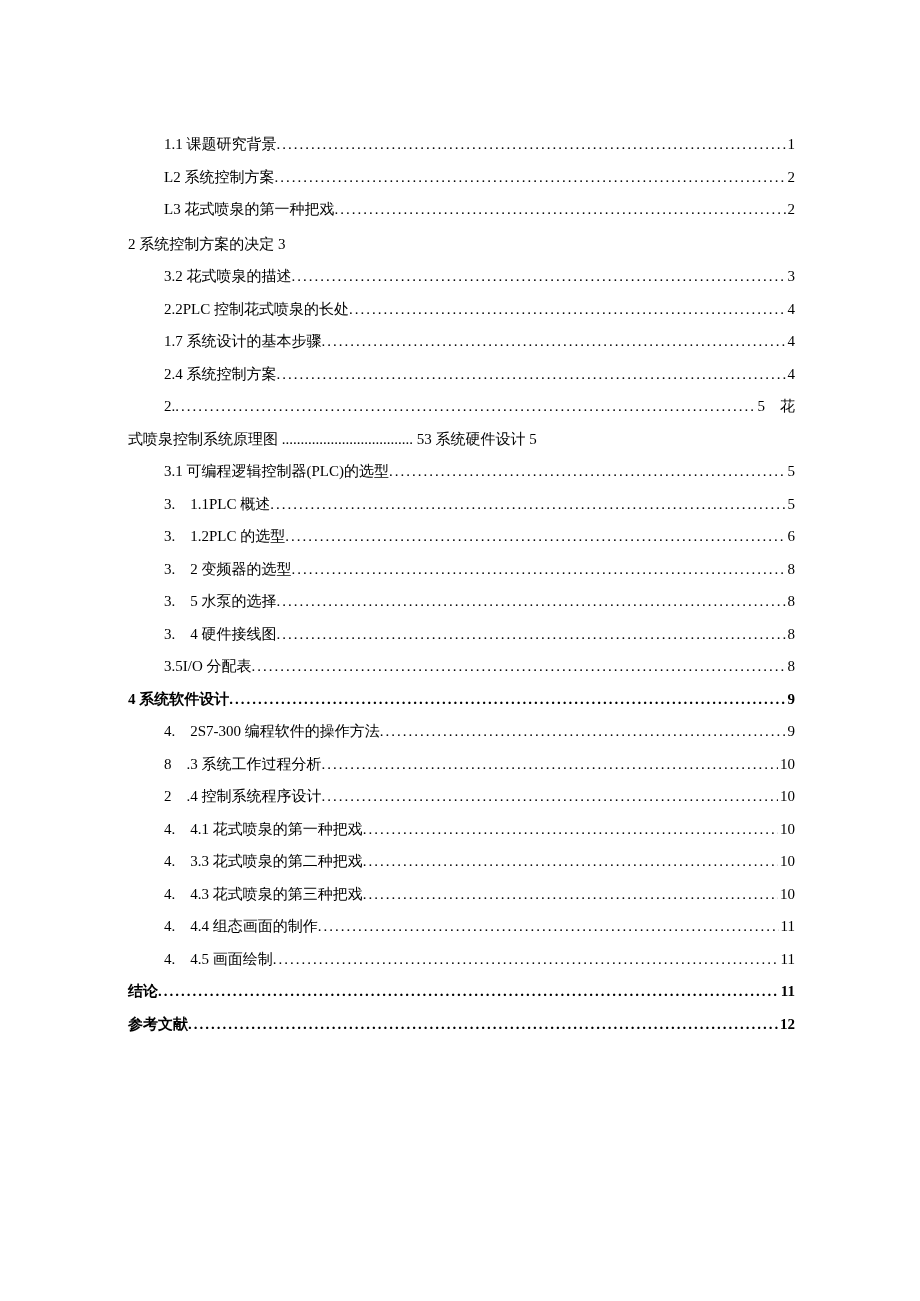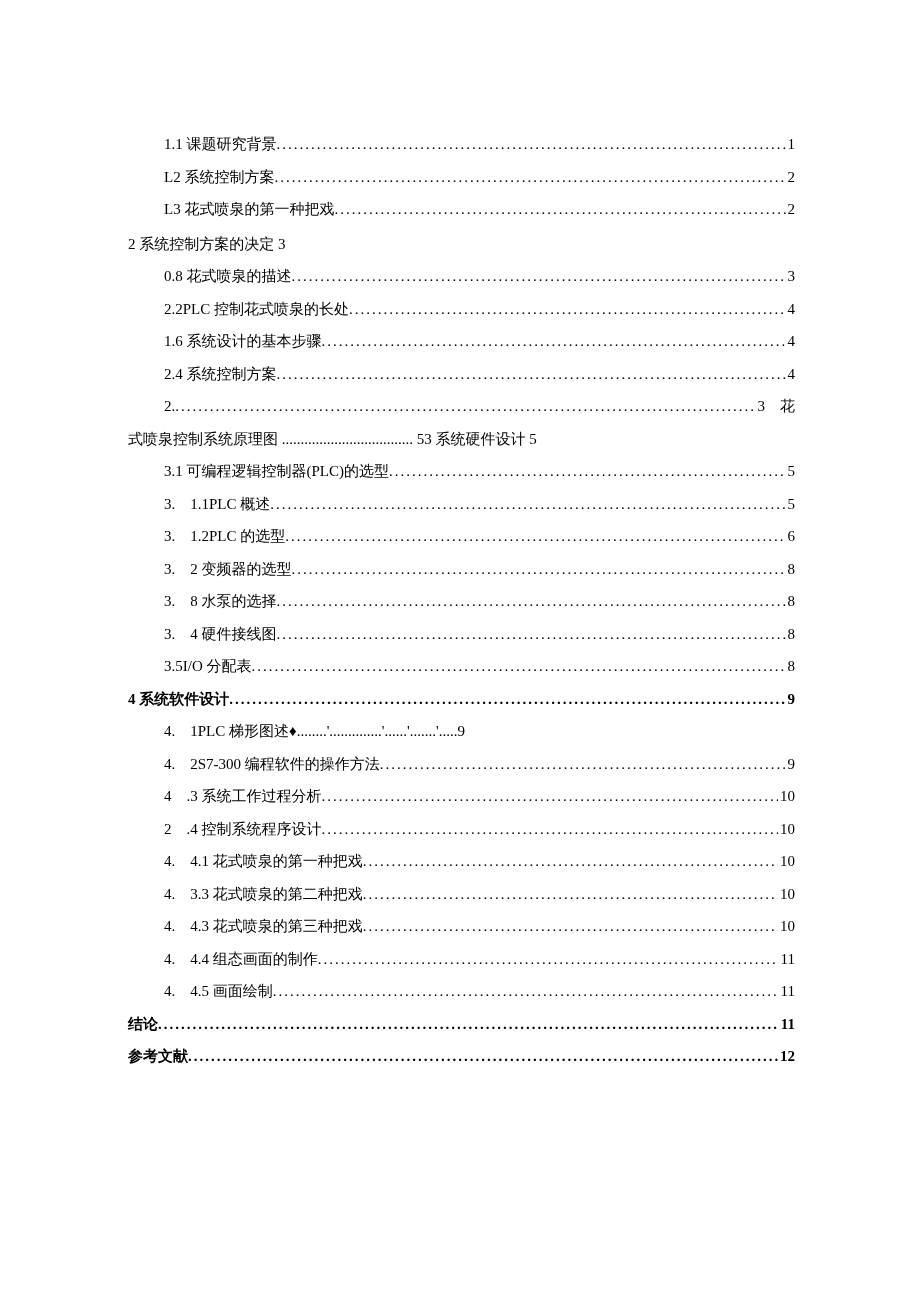--- a/index.html
+++ b/index.html
@@ -57,43 +57,43 @@
       <span class="leader"></span>
       <span class="pg">2</span>
     </div>
     <div class="toc-line indented">
       <span class="label">L3 花式喷泉的第一种把戏</span>
       <span class="leader"></span>
       <span class="pg">2</span>
     </div>
     <div class="heading">2 系统控制方案的决定 3</div>
     <div class="toc-line indented">
-      <span class="label">0.8 花式喷泉的描述</span>
+      <span class="label">3.2 花式喷泉的描述</span>
       <span class="leader"></span>
       <span class="pg">3</span>
     </div>
     <div class="toc-line indented">
       <span class="label">2.2PLC 控制花式喷泉的长处</span>
       <span class="leader"></span>
       <span class="pg">4</span>
     </div>
     <div class="toc-line indented">
-      <span class="label">1.6 系统设计的基本步骤</span>
+      <span class="label">1.7 系统设计的基本步骤</span>
       <span class="leader"></span>
       <span class="pg">4</span>
     </div>
     <div class="toc-line indented">
       <span class="label">2.4 系统控制方案</span>
       <span class="leader"></span>
       <span class="pg">4</span>
     </div>
     <div class="toc-line indented">
       <span class="label">2.</span>
       <span class="leader"></span>
-      <span class="pg">3　花</span>
+      <span class="pg">5　花</span>
     </div>
     <div class="wrap-line bold" style="font-weight: normal;"><span>式喷泉控制系统原理图 ................................... 53 系统硬件设计 5</span></div>
     <div class="toc-line indented">
       <span class="label">3.1 可编程逻辑控制器(PLC)的选型</span>
       <span class="leader"></span>
       <span class="pg">5</span>
     </div>
     <div class="toc-line indented">
       <span class="label">3.　1.1PLC 概述</span>
       <span class="leader"></span>
@@ -103,47 +103,46 @@
       <span class="label">3.　1.2PLC 的选型</span>
       <span class="leader"></span>
       <span class="pg">6</span>
     </div>
     <div class="toc-line indented">
       <span class="label">3.　2 变频器的选型</span>
       <span class="leader"></span>
       <span class="pg">8</span>
     </div>
     <div class="toc-line indented">
-      <span class="label">3.　8 水泵的选择</span>
+      <span class="label">3.　5 水泵的选择</span>
       <span class="leader"></span>
       <span class="pg">8</span>
     </div>
     <div class="toc-line indented">
       <span class="label">3.　4 硬件接线图</span>
       <span class="leader"></span>
       <span class="pg">8</span>
     </div>
     <div class="toc-line indented">
       <span class="label">3.5I/O 分配表</span>
       <span class="leader"></span>
       <span class="pg">8</span>
     </div>
     <div class="toc-line bold">
       <span class="label">4 系统软件设计</span>
       <span class="leader"></span>
       <span class="pg">9</span>
     </div>
-    <div class="wrap-line indented" style="padding-left: 36px;">4.　1PLC 梯形图述♦........'..............'......'.......'.....9</div>
     <div class="toc-line indented">
       <span class="label">4.　2S7-300 编程软件的操作方法</span>
       <span class="leader"></span>
       <span class="pg">9</span>
     </div>
     <div class="toc-line indented">
-      <span class="label">4　.3 系统工作过程分析</span>
+      <span class="label">8　.3 系统工作过程分析</span>
       <span class="leader"></span>
       <span class="pg">10</span>
     </div>
     <div class="toc-line indented">
       <span class="label">2　.4 控制系统程序设计</span>
       <span class="leader"></span>
       <span class="pg">10</span>
     </div>
     <div class="toc-line indented">
       <span class="label">4.　4.1 花式喷泉的第一种把戏</span>

